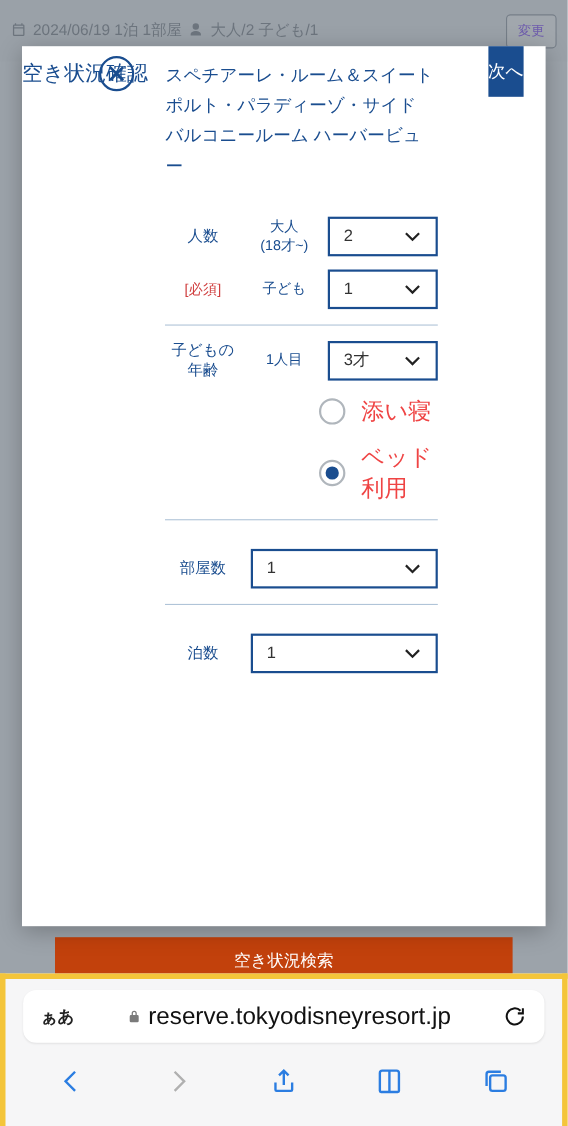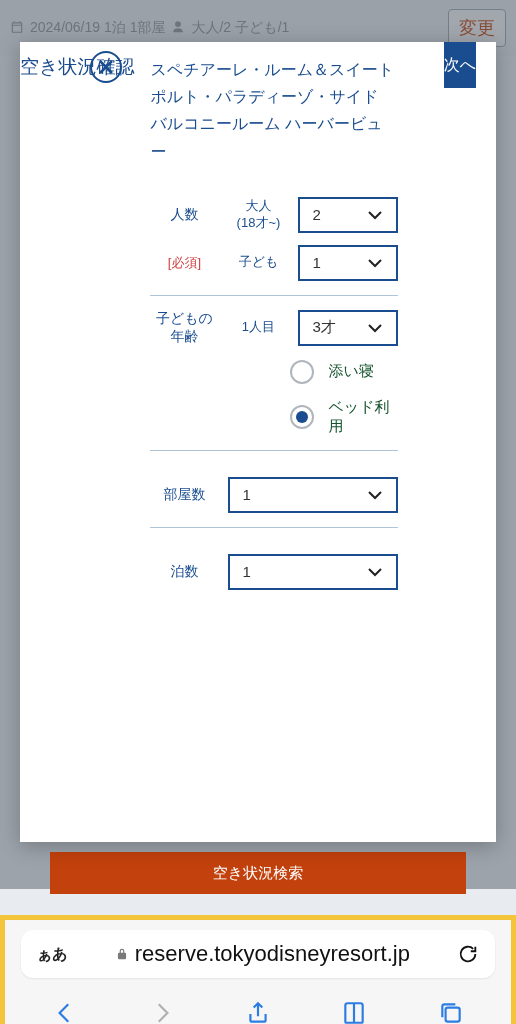--- a/index.html
+++ b/index.html
@@ -23,23 +23,23 @@
       padding: 0 10px;
       color: #8a9199;
       font-size: 14px;
     }
     .bg-header-left { display: flex; align-items: center; gap: 6px; }
     .bg-change-btn {
       margin-left: auto;
       border: 1px solid #9aa2ac;
       padding: 6px 10px;
       border-radius: 4px;
-      color: #c2410c;
+      color: #8b5cf6;
       background: #f3f4f6;
-      font-size: 18px;
+      font-size: 12px;
     }
     .cal-icon, .person-icon { fill: #8a9199; }
     
     
     .overlay {
       position: absolute;
       top: 0; left: 0; right: 0; bottom: 135px;
       background: rgba(80, 90, 100, 0.5);
     }
     
@@ -174,39 +174,39 @@
     }
     .radio.checked::after {
       content: '';
       position: absolute;
       top: 50%; left: 50%;
       transform: translate(-50%, -50%);
       width: 12px; height: 12px;
       background: #1a4d8f;
       border-radius: 50%;
     }
-    .radio-label { color: #14532d; font-size: 15px; }
+    .radio-label { color: #ef4444; font-size: 21px; }
     
     .next-btn {
       margin: 0 20px 20px 20px;
       height: 46px;
       background: #1a4d8f;
       color: #fff;
       display: flex;
       align-items: center;
       justify-content: center;
       font-size: 16px;
       cursor: pointer;
     }
     
     
     .safari-bottom {
       position: absolute;
       bottom: 0; left: 0; right: 0;
-      height: 109px;
+      height: 139px;
       background: #f6f6f7;
       border-top: 5px solid #f4c53a;
       border-left: 5px solid #f4c53a;
       border-right: 5px solid #f4c53a;
     }
     .url-bar {
       margin: 10px 16px;
       height: 48px;
       background: #fff;
       border-radius: 12px;

